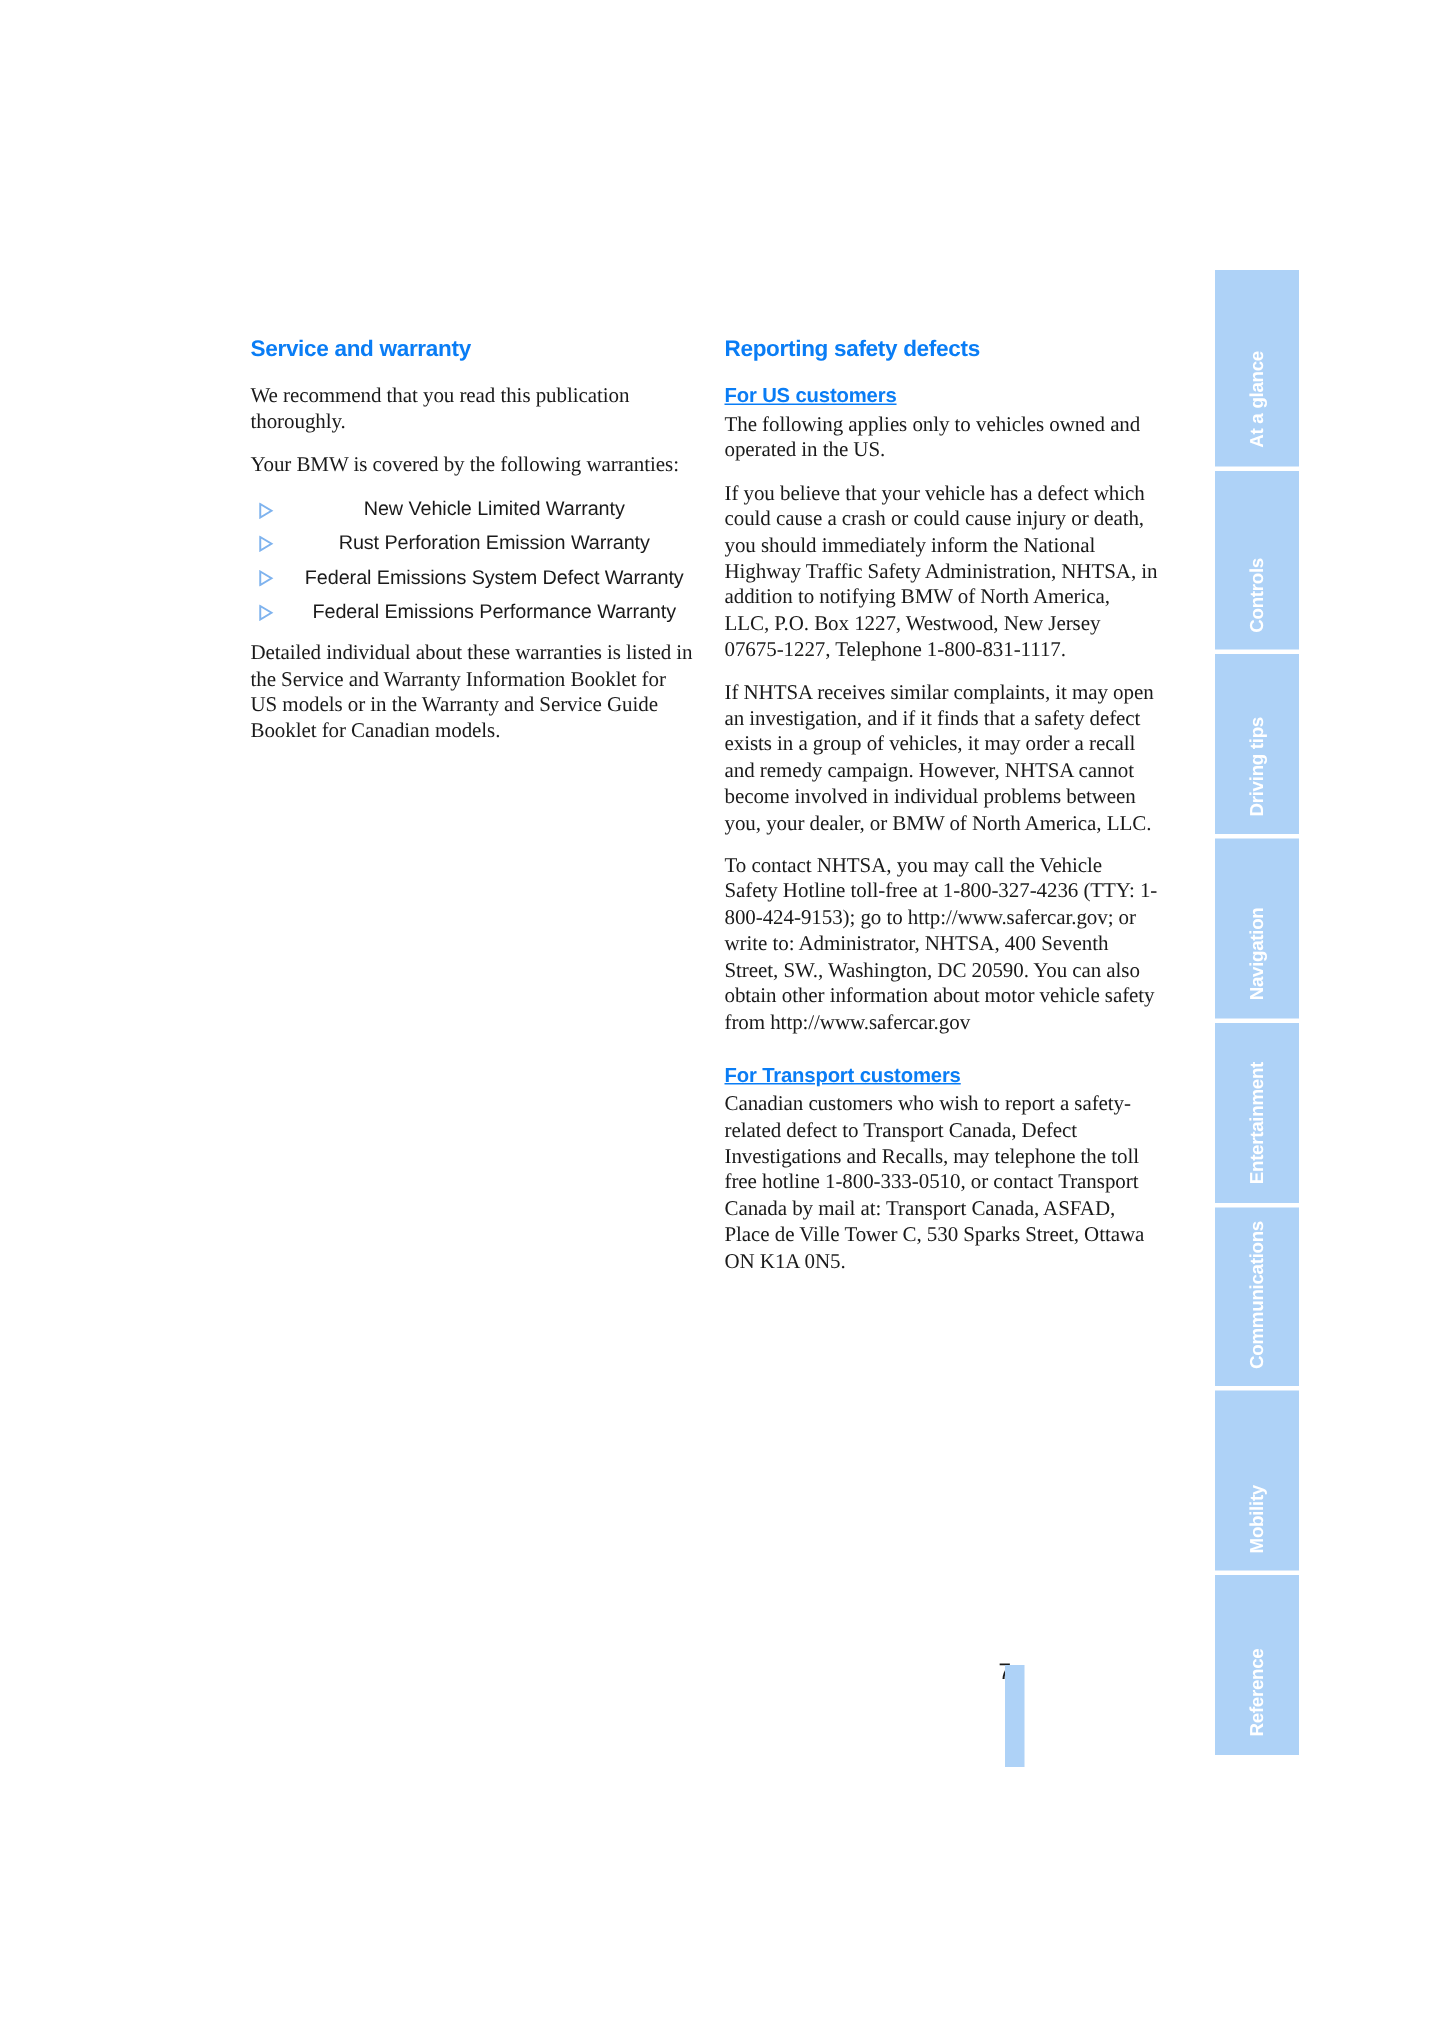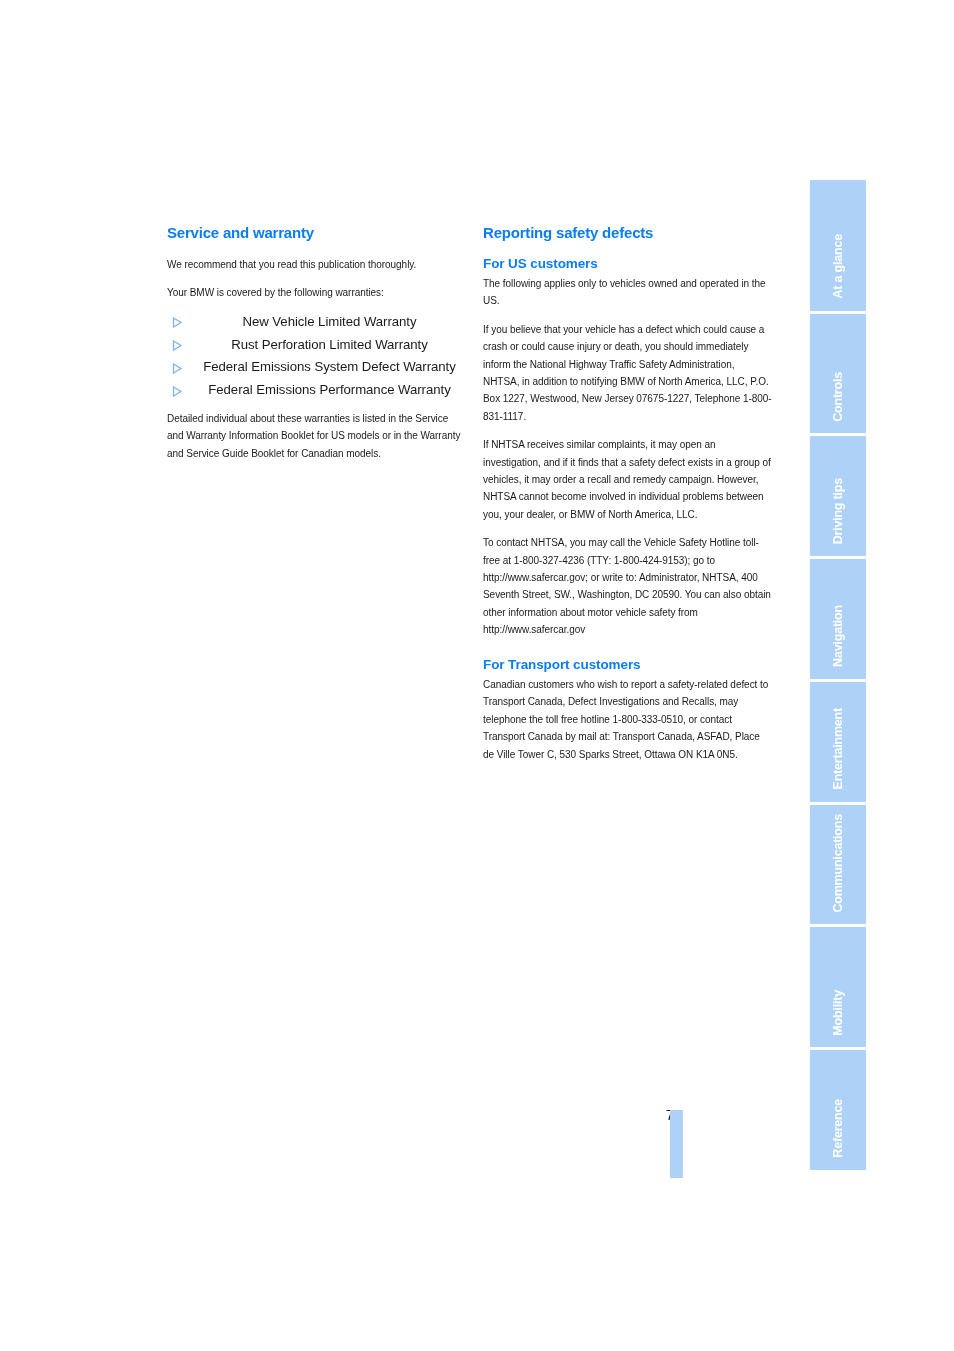--- a/index.html
+++ b/index.html
@@ -44,31 +44,33 @@
     line-height: 1.12;
   }
 
   h2.sub-title {
     font-size: 13.5px;
     font-weight: bold;
     color: #0a7df5;
     margin: 18px 0 3px 0;
     letter-spacing: -0.1px;
     line-height: 1.2;
+    text-decoration: underline;
   }
   h2.sub-title.first {
     margin-top: 2px;
   }
 
   p.body-text {
-    font-size: 10px;
+    font-size: 14px;
     line-height: 17.4px;
     color: #1a1a1a;
     margin: 0 0 11px 0;
     letter-spacing: -0.05px;
+    font-family: Liberation Serif, serif;
   }
   p.body-text:last-child {
     margin-bottom: 0;
   }
 
   
   ul.bullets {
     list-style: none;
     margin: 0 0 11px 0;
     padding: 0;
@@ -190,21 +192,21 @@
             </svg>
         </span>
         <span>New Vehicle Limited Warranty</span>
       </li>
       <li>
         <span class="bullet-icon">
           <svg width="11" height="11" viewBox="0 0 11 11">
               <path d="M1.5 1 L9 5.5 L1.5 10 Z" fill="none" stroke="#7fb3ee" stroke-width="1.3"></path>
             </svg>
         </span>
-        <span>Rust Perforation Limited Warranty</span>
+        <span>Rust Perforation Emission Warranty</span>
       </li>
       <li>
         <span class="bullet-icon">
           <svg width="11" height="11" viewBox="0 0 11 11">
               <path d="M1.5 1 L9 5.5 L1.5 10 Z" fill="none" stroke="#7fb3ee" stroke-width="1.3"></path>
             </svg>
         </span>
         <span>Federal Emissions System Defect Warranty</span>
       </li>
       <li>

